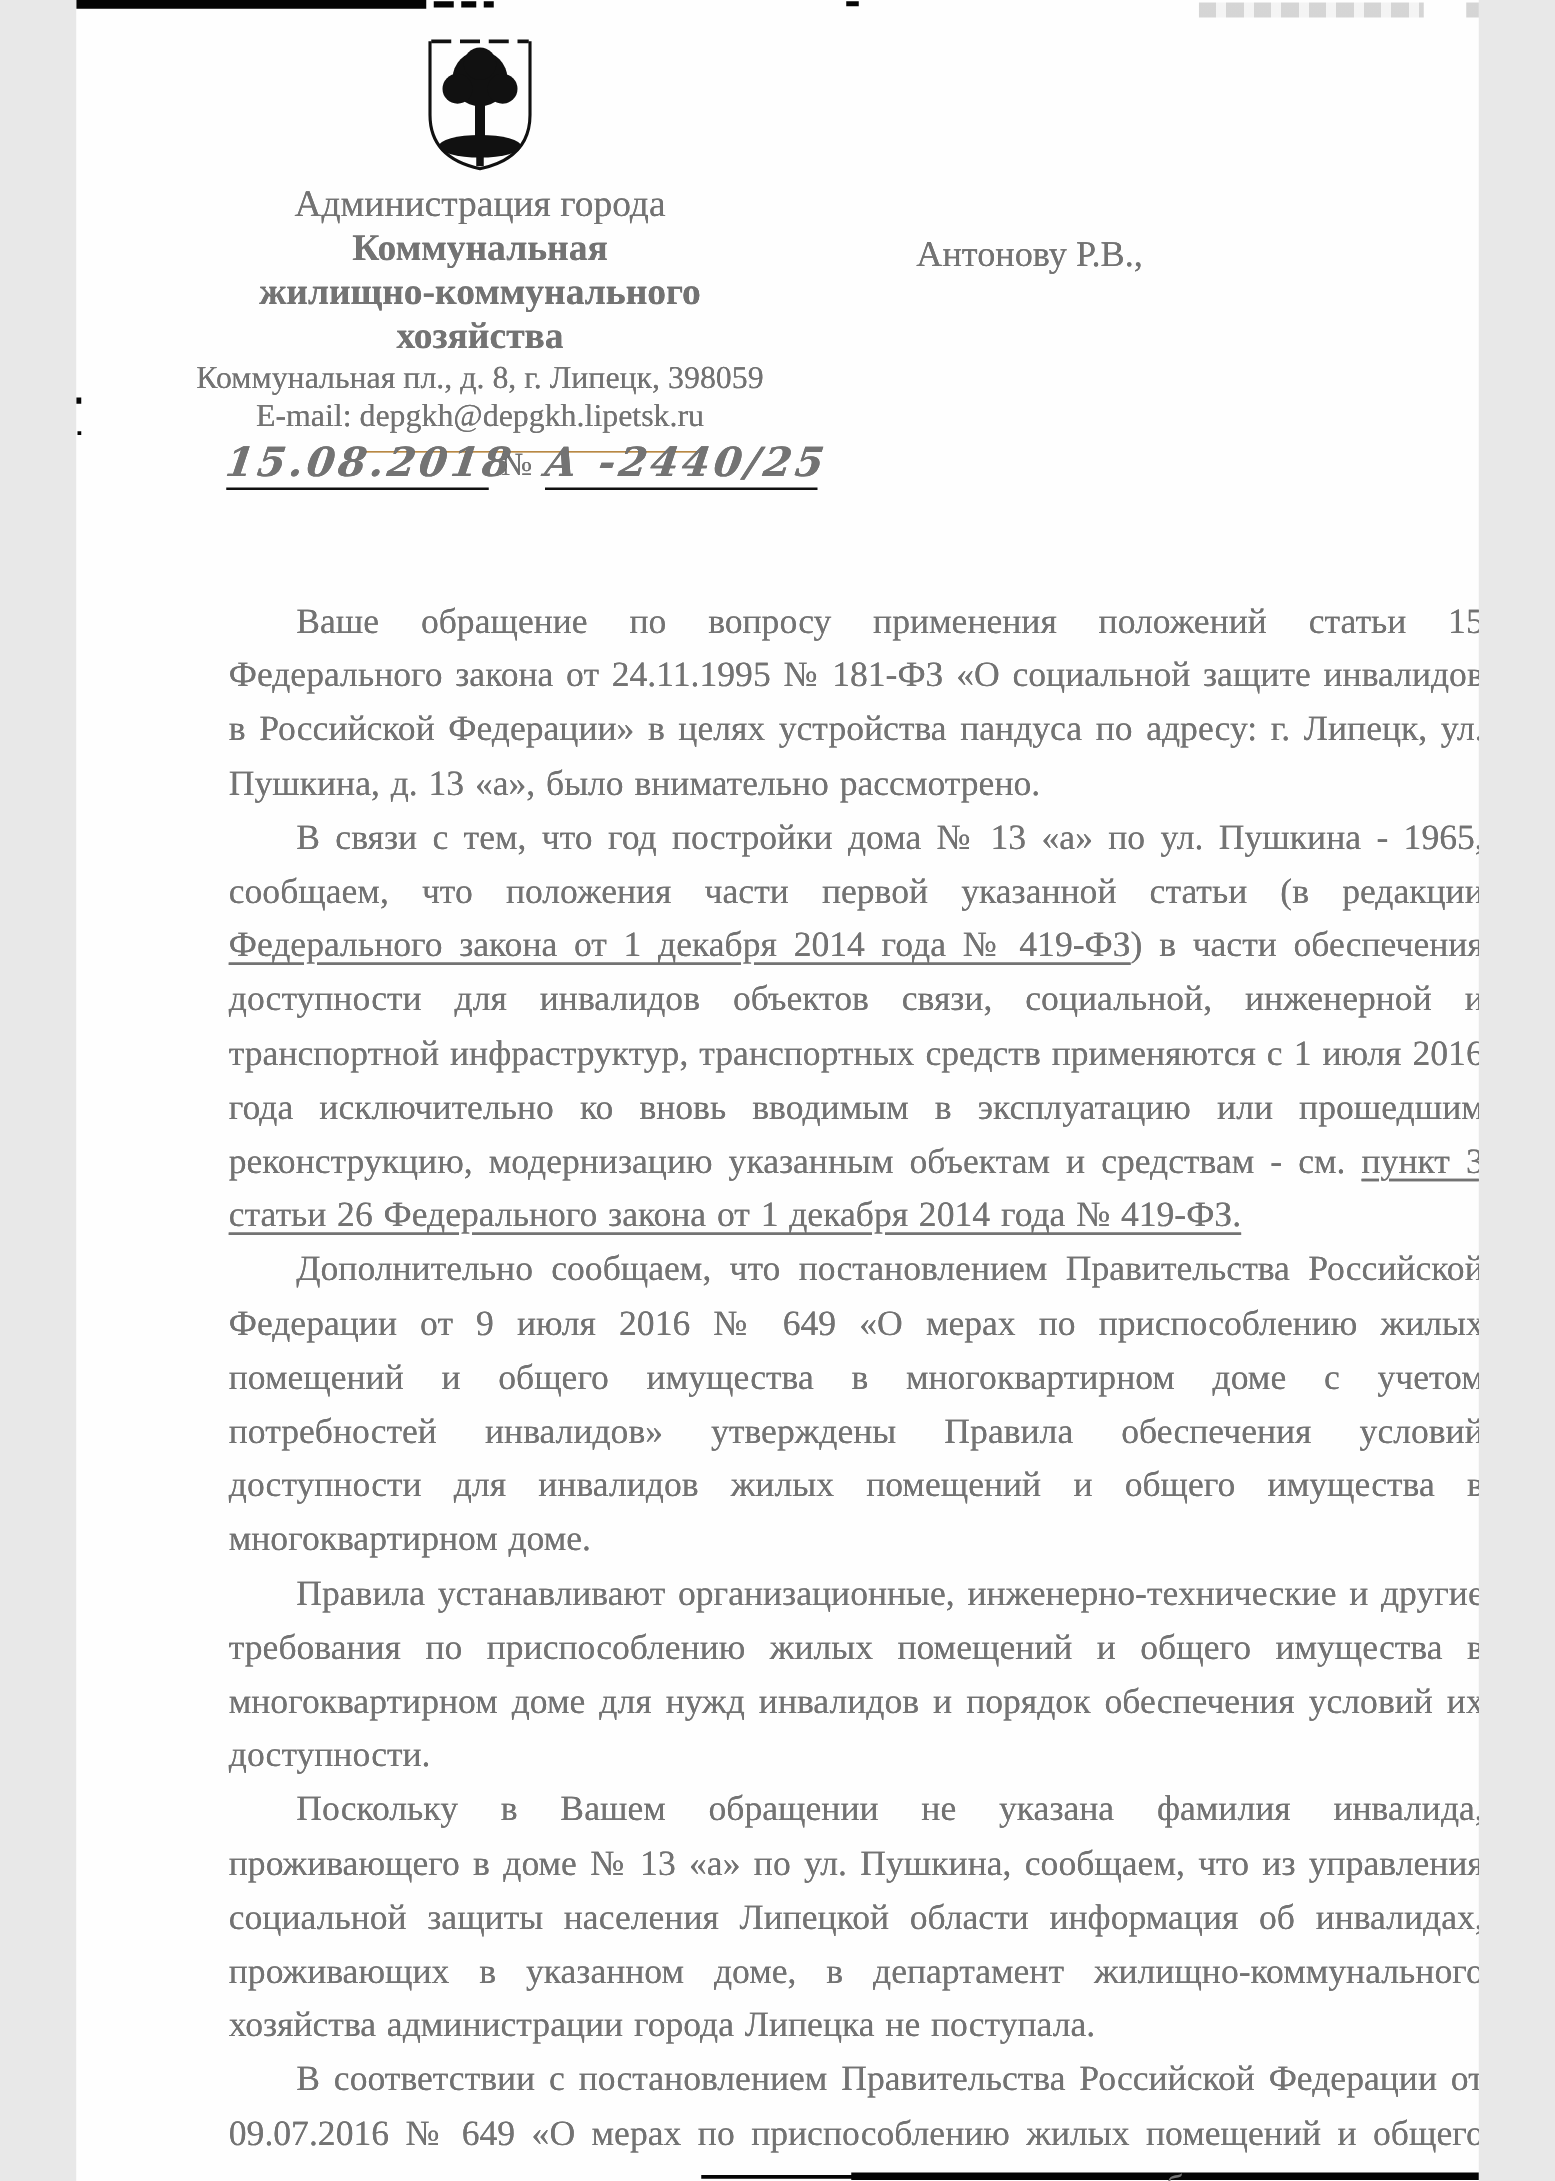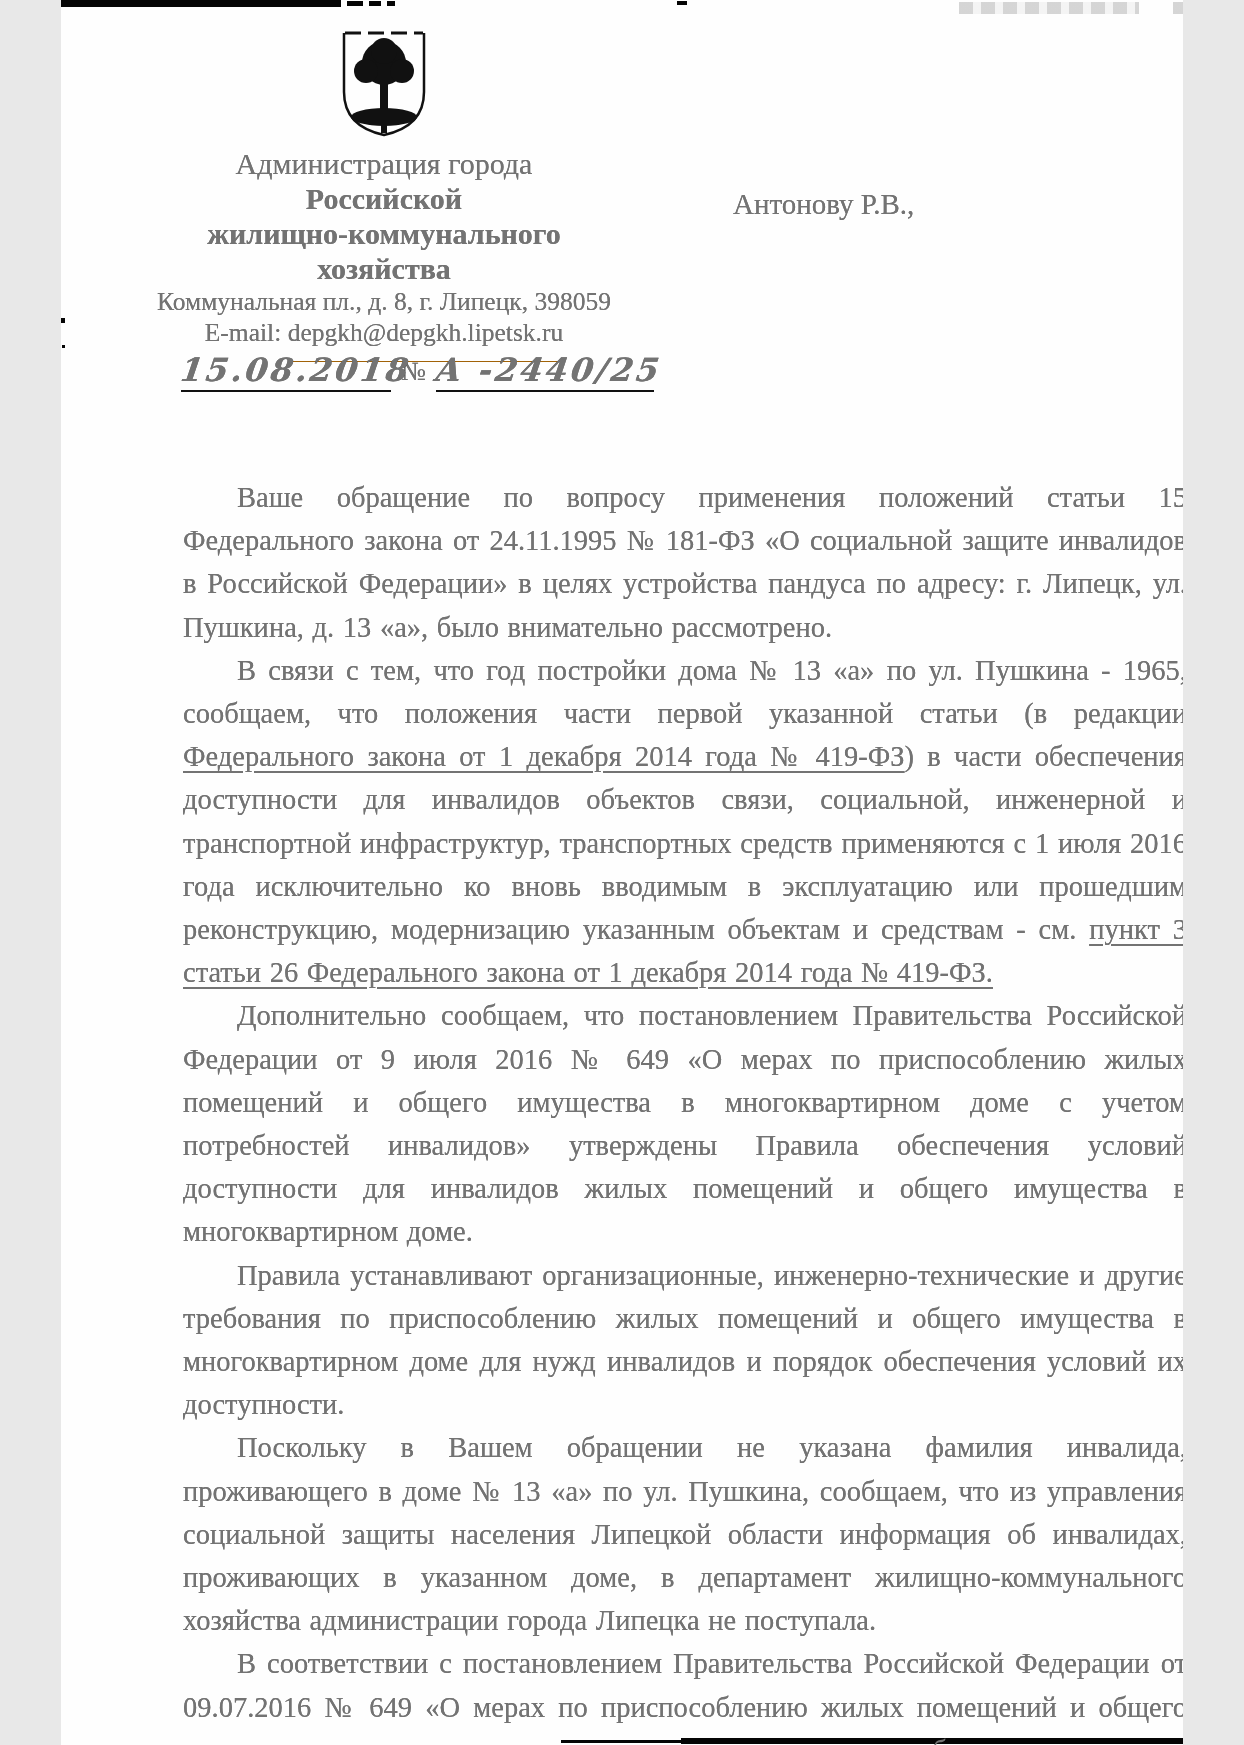--- a/index.html
+++ b/index.html
@@ -105,21 +105,21 @@
       <path d="M9,3 L9,62 C9,88 26,100 49,105 C72,100 89,88 89,62 L89,3" fill="none" stroke="#111" stroke-width="2.5"></path>
       <circle cx="49" cy="33" r="22" fill="#111"></circle>
       <circle cx="31" cy="41" r="12" fill="#111"></circle>
       <circle cx="67" cy="41" r="12" fill="#111"></circle>
       <circle cx="49" cy="21" r="13" fill="#111"></circle>
       <rect x="45" y="50" width="8" height="36" fill="#111"></rect>
       <ellipse cx="49" cy="87" rx="33" ry="9" fill="#111"></ellipse>
       <rect x="46" y="94" width="6" height="9" fill="#111"></rect>
     </svg>
     <div class="org-line">Администрация города</div>
-    <div class="dept-line">Российской</div>
+    <div class="dept-line">Коммунальная</div>
     <div class="dept-line">жилищно-коммунального хозяйства</div>
     <div class="contact">Коммунальная пл., д. 8, г. Липецк, 398059</div>
     <div class="contact"><span>E-mail: </span><span class="email-ul">depgkh@depgkh.lipetsk.ru</span></div>
 
     <div class="hw-row">
       <span class="hw-wrap hw-date"><span class="handwriting">15.08.2018</span></span><span class="no-sign">№</span><span class="hw-wrap hw-num"><span class="handwriting">А -2440/25</span></span>
     </div>
 
   </div>
 

